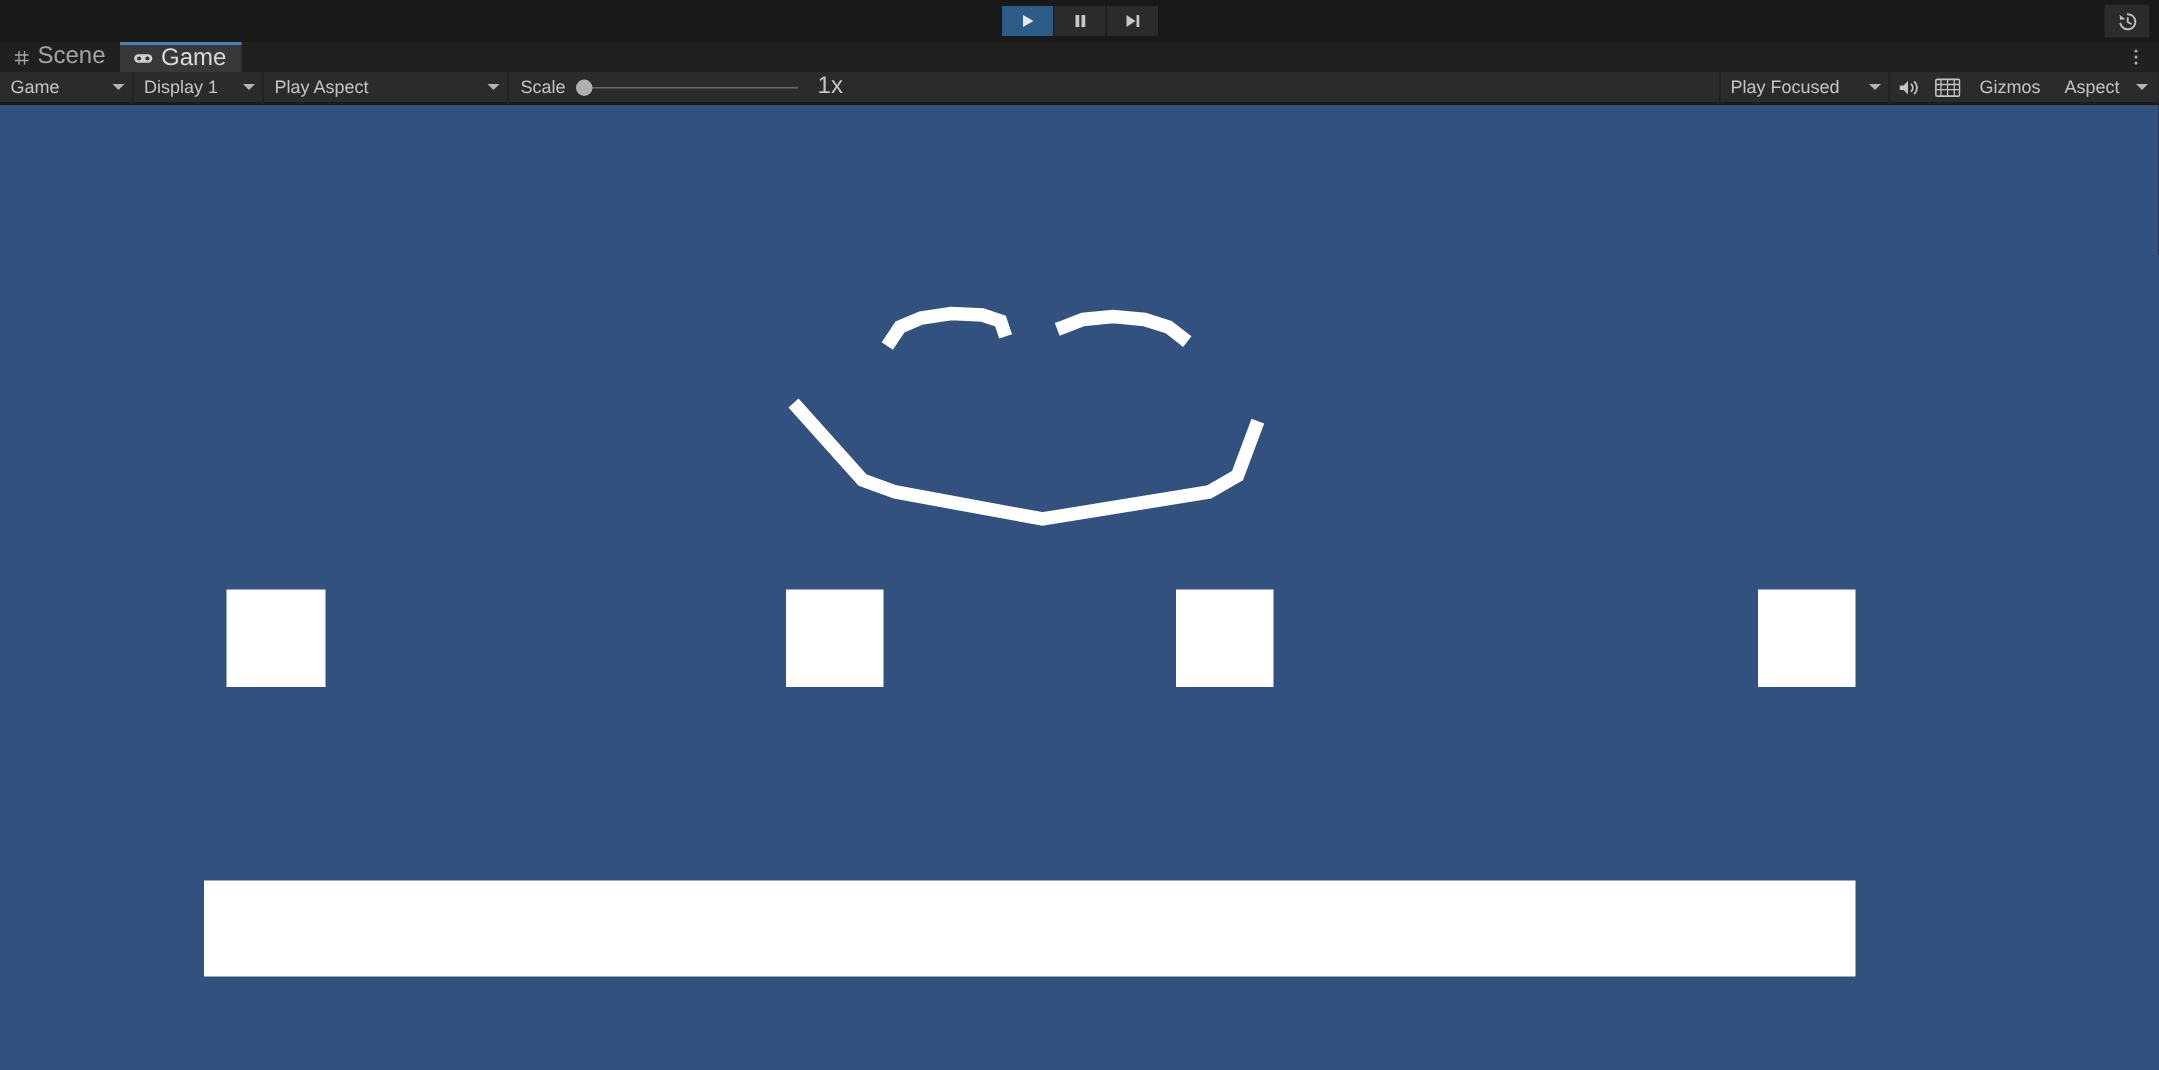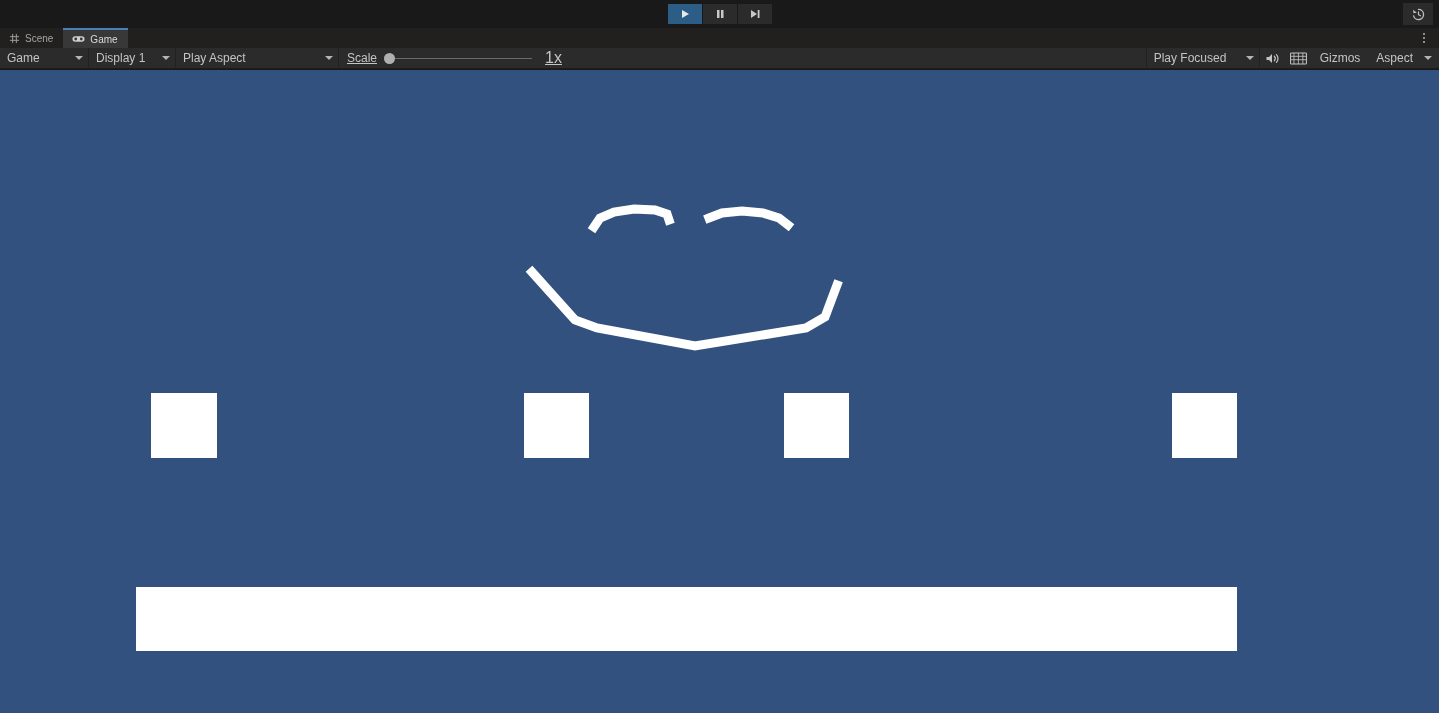--- a/index.html
+++ b/index.html
@@ -81,21 +81,21 @@
     background: #21201f;
     display: flex;
     align-items: flex-end;
   }
   .tab {
     height: 20px;
     display: flex;
     align-items: center;
     gap: 5px;
     padding: 0 10px 0 9px;
-    font-size: 10px;
+    font-size: 16px;
     color: #a4a4a4;
     background: transparent;
     cursor: pointer;
     box-sizing: border-box;
   }
   .tab.active {
     background: #383838;
     color: #d9d9d9;
     border-top: 2px solid #4a7fb5;
     padding-top: 0;
@@ -159,21 +159,20 @@
   .dd-aspect { width: 162px; }
   .dd-focus { width: 112px; }
 
   .scale-wrap {
     display: flex;
     align-items: center;
     height: 21px;
     padding-left: 8px;
     gap: 7px;
     flex: 0 0 auto;
-    text-decoration: underline;
   }
   .scale-lbl { color: #c4c4c4; font-size: 12px; }
   .slider {
     position: relative;
     width: 148px;
     height: 14px;
     display: flex;
     align-items: center;
     cursor: pointer;
   }

